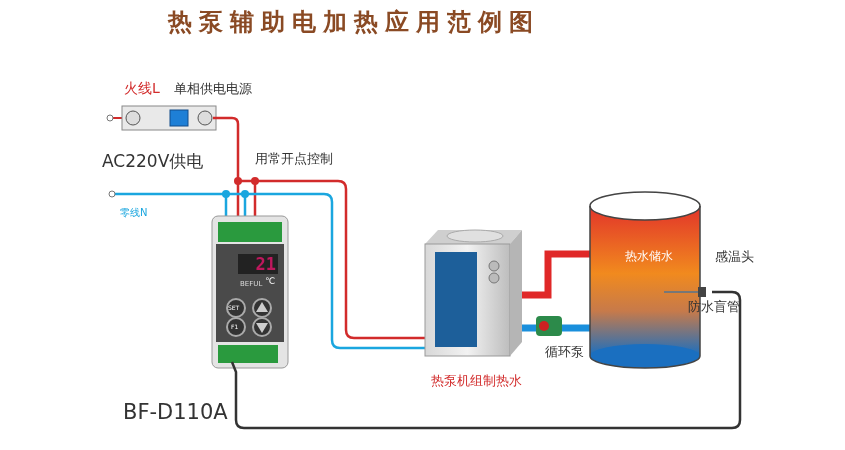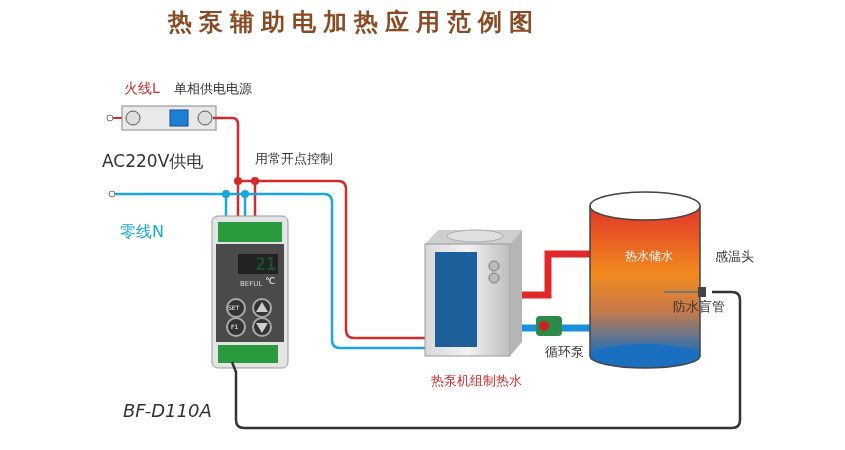--- a/index.html
+++ b/index.html
@@ -98,25 +98,25 @@
     <path d="M590 356 A55 12 0 0 0 700 356" fill="none" stroke="#444" stroke-width="1.5"></path>
     <line x1="664" y1="292" x2="700" y2="292" stroke="#777" stroke-width="2"></line>
     <rect x="698" y="287" width="8" height="10" fill="#444"></rect>
   </g>
 </svg>
 
 <div class="abs lbl red" style="left:116px;top:80px;font-size:14px;">火线L</div>
 <div class="abs lbl" style="left:166px;top:80px;text-align:right;">单相供电电源</div>
 <div class="abs lbl" style="left:94px;top:150px;font-size:17px;">AC220V供电</div>
 <div class="abs lbl" style="left:247px;top:150px;">用常开点控制</div>
-<div class="abs lbl blue" style="left:112px;top:222px;font-size:16px;">零线N</div>
-<div class="abs lbl" style="left:115px;top:400px;font-size:18px;font-style:italic;">BF-D110A</div>
+<div class="abs lbl blue" style="left:112px;top:206px;font-size:10px;">零线N</div>
+<div class="abs lbl" style="left:115px;top:400px;font-size:21px;">BF-D110A</div>
 <div class="abs lbl red" style="left:423px;top:372px;text-align:center;">热泵机组制热水</div>
 <div class="abs lbl" style="left:537px;top:343px;font-family:Liberation Mono, monospace;">循环泵</div>
 <div class="abs lbl" style="left:617px;top:248px;color:#fff;font-size:12px;">热水储水</div>
 <div class="abs lbl" style="left:707px;top:248px;">感温头</div>
-<div class="abs lbl" style="left:665px;top:298px;">防水盲管</div>
+<div class="abs lbl" style="left:680px;top:298px;">防水盲管</div>
 
-<div class="abs" style="left:240px;top:254px;width:36px;text-align:right;color:#14532d;font:bold 17px 'DejaVu Sans Mono',monospace;">21</div>
+<div class="abs" style="left:240px;top:254px;width:36px;text-align:right;color:#be185d;font:bold 17px 'DejaVu Sans Mono',monospace;">21</div>
 <div class="abs" style="left:265px;top:276px;color:#fff;font-size:9px;">℃</div>
 <div class="abs" style="left:240px;top:280px;color:#ddd;font-size:7px;">BEFUL</div>
 <div class="abs" style="left:228px;top:304px;color:#fff;font-size:6px;">SET</div>
 <div class="abs" style="left:231px;top:323px;color:#fff;font-size:6px;">F1</div>
 
 </body></html>

